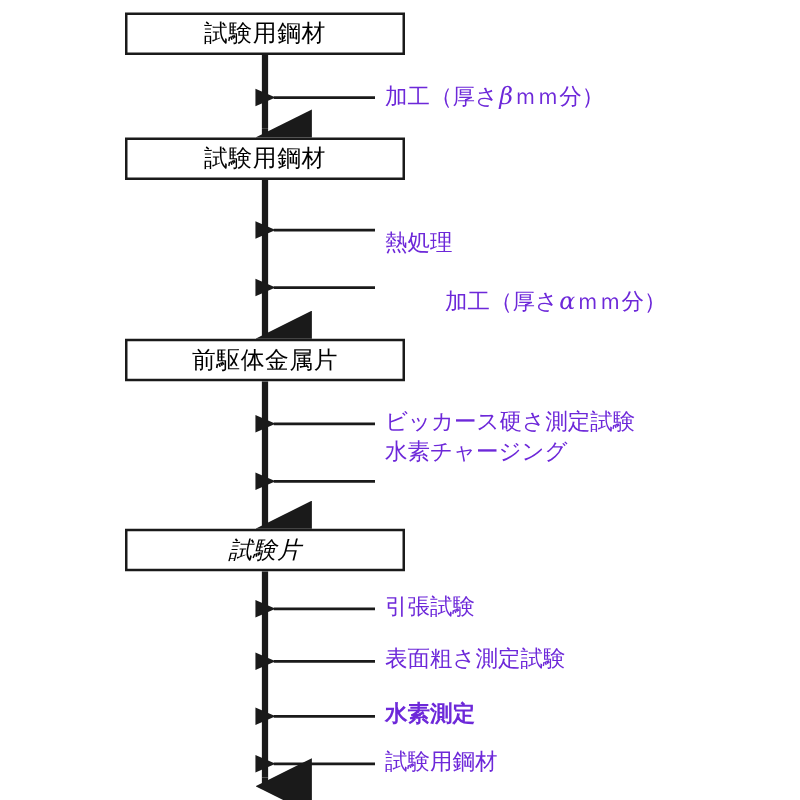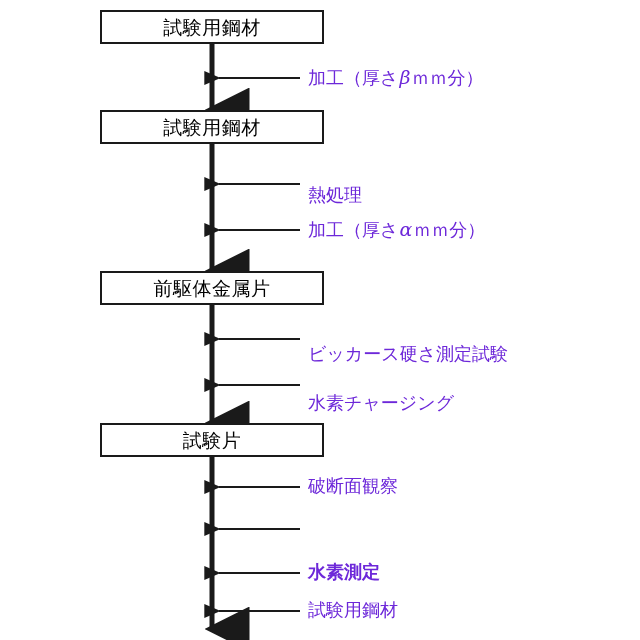--- a/index.html
+++ b/index.html
@@ -110,48 +110,51 @@
   </div>
 
   <div class="node-box" style="top:110px;">
     <span class="node-label">試験用鋼材</span>
   </div>
 
   <div class="node-box" style="top:271px;">
     <span class="node-label">前駆体金属片</span>
   </div>
 
-  <div class="node-box" style="top:423px;">
+  <div class="node-box" style="top:423px;font-style:italic;">
     <span class="node-label">試験片</span>
   </div>
 
   <div class="edge-label" style="top:68px;">
     <span>加工（厚さ</span><span class="greek">β</span><span>ｍｍ分）</span>
   </div>
 
   <div class="edge-label" style="top:186px;">
     <span>熱処理</span>
   </div>
 
-  <div class="edge-label" style="top:220px;">
+  <div class="edge-label" style="top:232px;margin-left:48px;">
     <span>加工（厚さ</span><span class="greek">α</span><span>ｍｍ分）</span>
   </div>
 
-  <div class="edge-label" style="top:345px;">
+  <div class="edge-label" style="top:329px;">
     <span>ビッカース硬さ測定試験</span>
   </div>
 
-  <div class="edge-label" style="top:394px;">
+  <div class="edge-label" style="top:353px;">
     <span>水素チャージング</span>
   </div>
 
   <div class="edge-label" style="top:477px;">
-    <span>破断面観察</span>
+    <span>引張試験</span>
   </div>
 
+  <div class="edge-label" style="top:519px;">
+    <span>表面粗さ測定試験</span>
+  </div>
 
   <div class="edge-label" style="top:563px;font-weight:bold;">
     <span>水素測定</span>
   </div>
 
   <div class="edge-label" style="top:601px;">
     <span>試験用鋼材</span>
   </div>
 
 </div>

